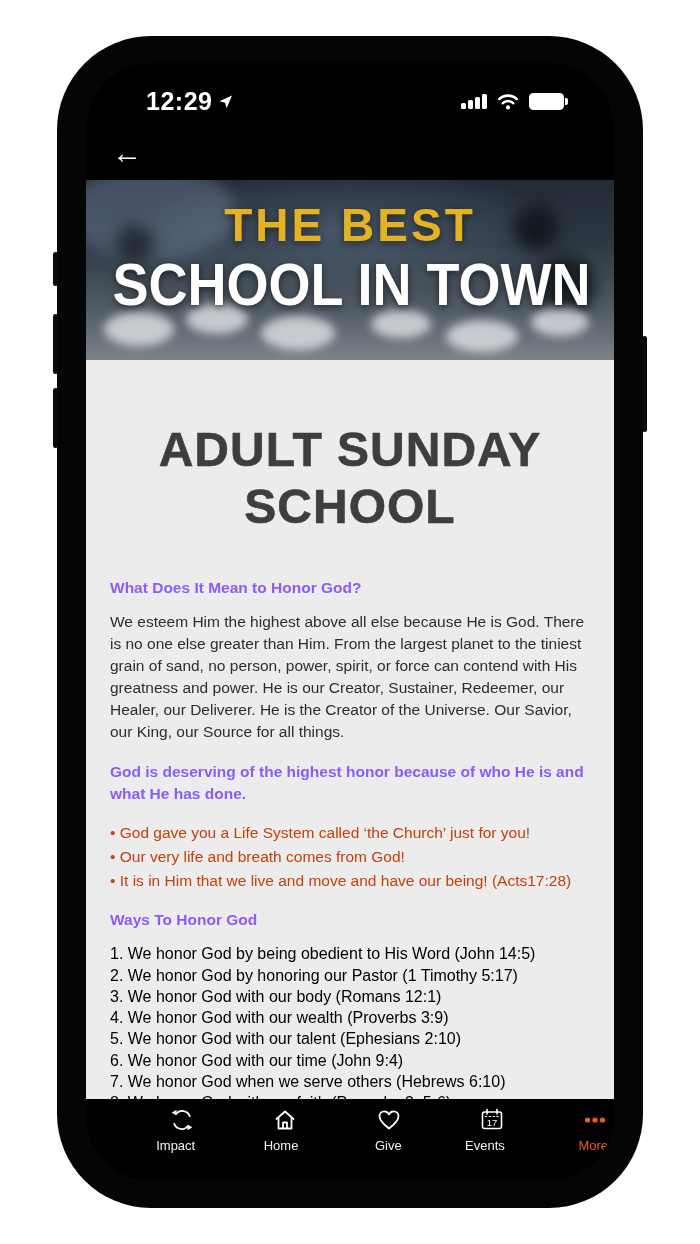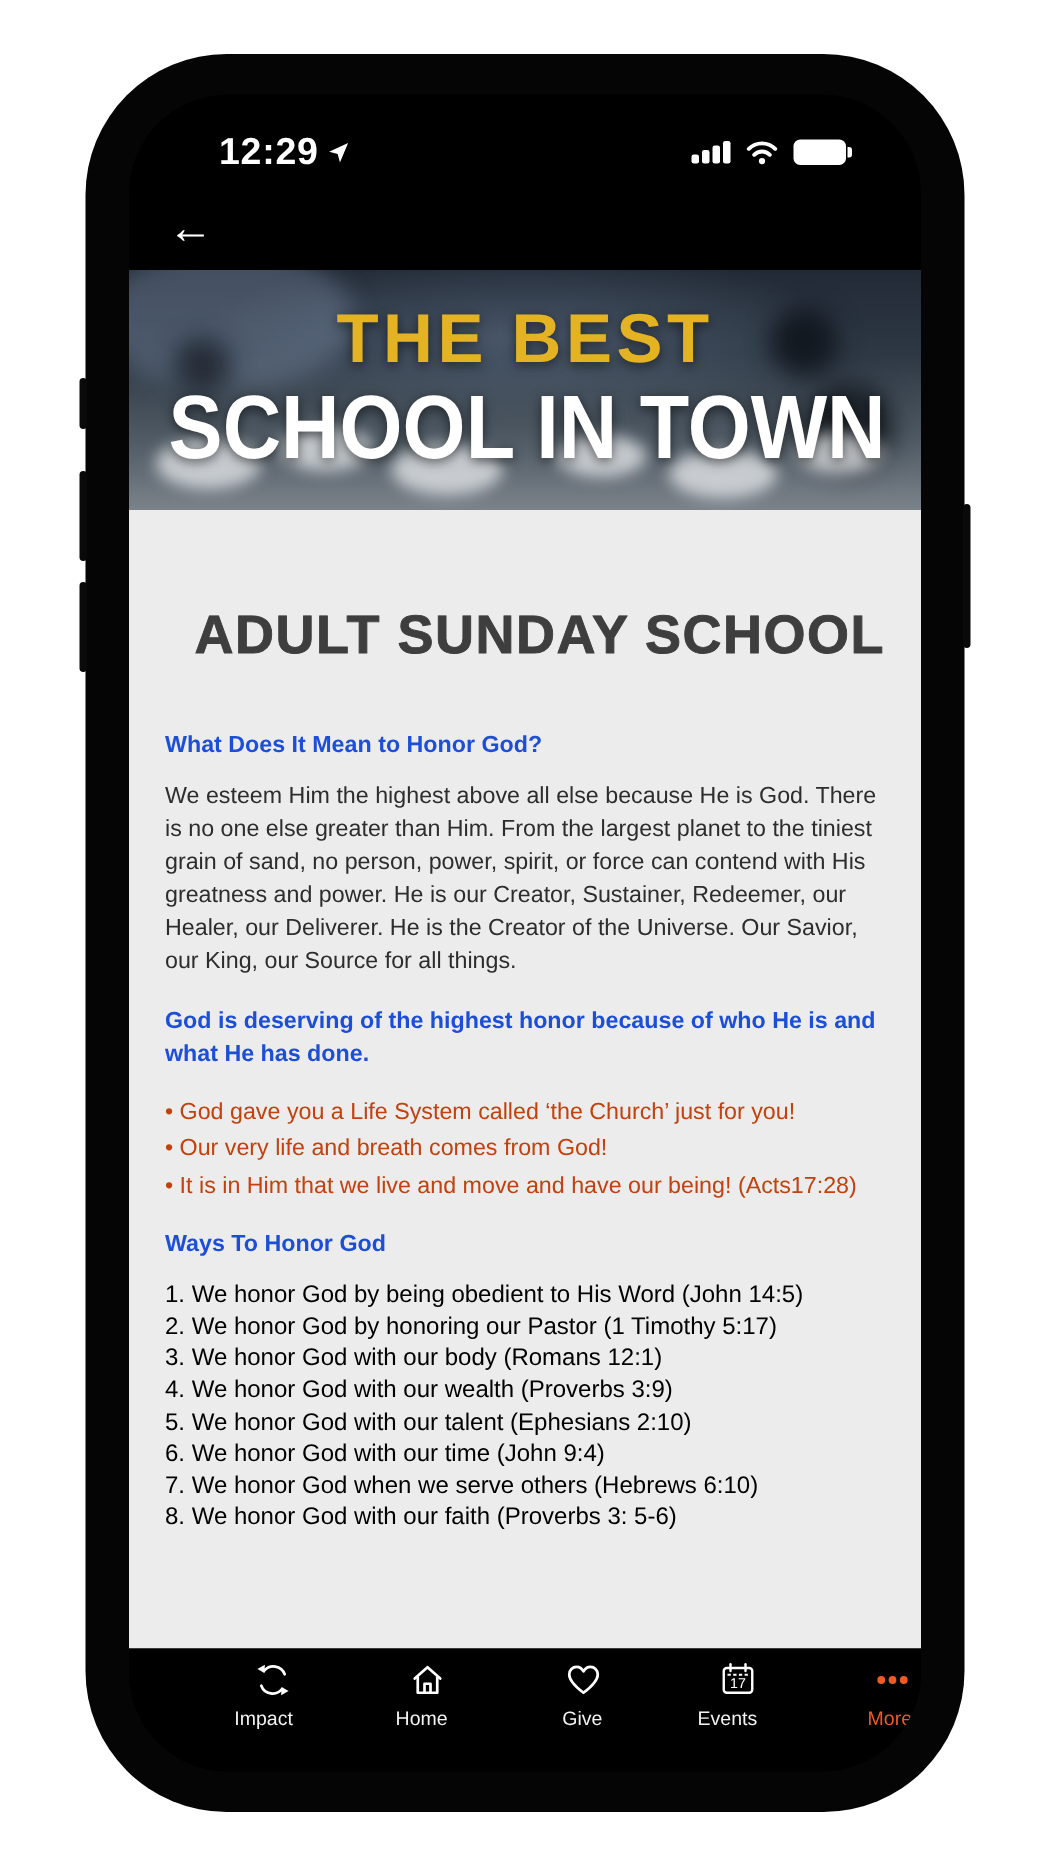--- a/index.html
+++ b/index.html
@@ -38,21 +38,21 @@
   .battery { display:flex; align-items:center; }
   .bat-body { width:35px; height:17px; background:#fff; border-radius:4.5px; }
   .bat-cap { width:3px; height:7px; background:#fff; border-radius:0 2px 2px 0; margin-left:1.5px; }
 
   
   .navrow { flex:0 0 auto; height:55px; display:flex; align-items:center; padding-left:26px; }
   .back-btn { color:#fff; font-size:30px; line-height:1; cursor:pointer; }
 
   
   .hero {
-    flex:0 0 auto; height:160px; position:relative; overflow:hidden;
+    flex:0 0 auto; height:180px; position:relative; overflow:hidden;
     background:
       radial-gradient(ellipse 60% 50% at 50% 28%, rgba(130,150,180,0.35), rgba(0,0,0,0) 70%),
       linear-gradient(180deg,#222a36 0%, #2d3844 35%, #515c66 72%, #7b828a 100%);
     text-align:center;
   }
   .blob { position:absolute; border-radius:50%; filter:blur(8px); }
   .bl-light { left:-20px; top:-15px; width:170px; height:95px; background:rgba(150,170,200,0.30); }
   .bl-head1 { right:55px; top:25px; width:46px; height:46px; background:rgba(10,14,20,0.75); }
   .bl-head2 { right:18px; top:75px; width:60px; height:60px; background:rgba(12,16,22,0.7); }
   .bl-head3 { left:30px; top:45px; width:38px; height:38px; background:rgba(10,14,20,0.6); }
@@ -73,25 +73,25 @@
     transform:scaleX(0.9); transform-origin:center; letter-spacing:0px;
     text-shadow:0 2px 8px rgba(0,0,0,0.55); line-height:1.05; margin-top:2px;
   }
 
   
   .content {
     flex:1 1 auto; overflow:hidden; background:#ececec; color:#2d2d2d;
     padding:0 24px;
   }
   .article-title {
-    margin:62px auto 42px; text-align:right; color:#3e3e3e;
-    font-size:36px; font-weight:700; letter-spacing:1px; line-height:1.18;
+    margin:62px auto 42px; text-align:center; color:#3e3e3e;
+    font-size:48px; font-weight:700; letter-spacing:1px; line-height:1.18;
     -webkit-text-stroke:0.6px #3e3e3e;
   }
-  .h-bold { font-size:15.5px; font-weight:700; color:#1d4ed8; line-height:1.42; }
+  .h-bold { font-size:15.5px; font-weight:700; color:#8b5cf6; line-height:1.42; }
   .mb12 { margin-bottom:12px; }
   .mb16 { margin-bottom:16px; }
   .body-text { font-size:15.5px; line-height:1.42; color:#2d2d2d; margin-bottom:18px; }
   .bullet-line { font-size:15.5px; line-height:1.55; color:#c2410c; }
   .bullets { margin-bottom:16px; }
   .num-line { font-size:16px; line-height:1.33; color:#000000; }
 
   
   .tabbar {
     flex:0 0 auto; height:82px; background:#000; display:flex;

